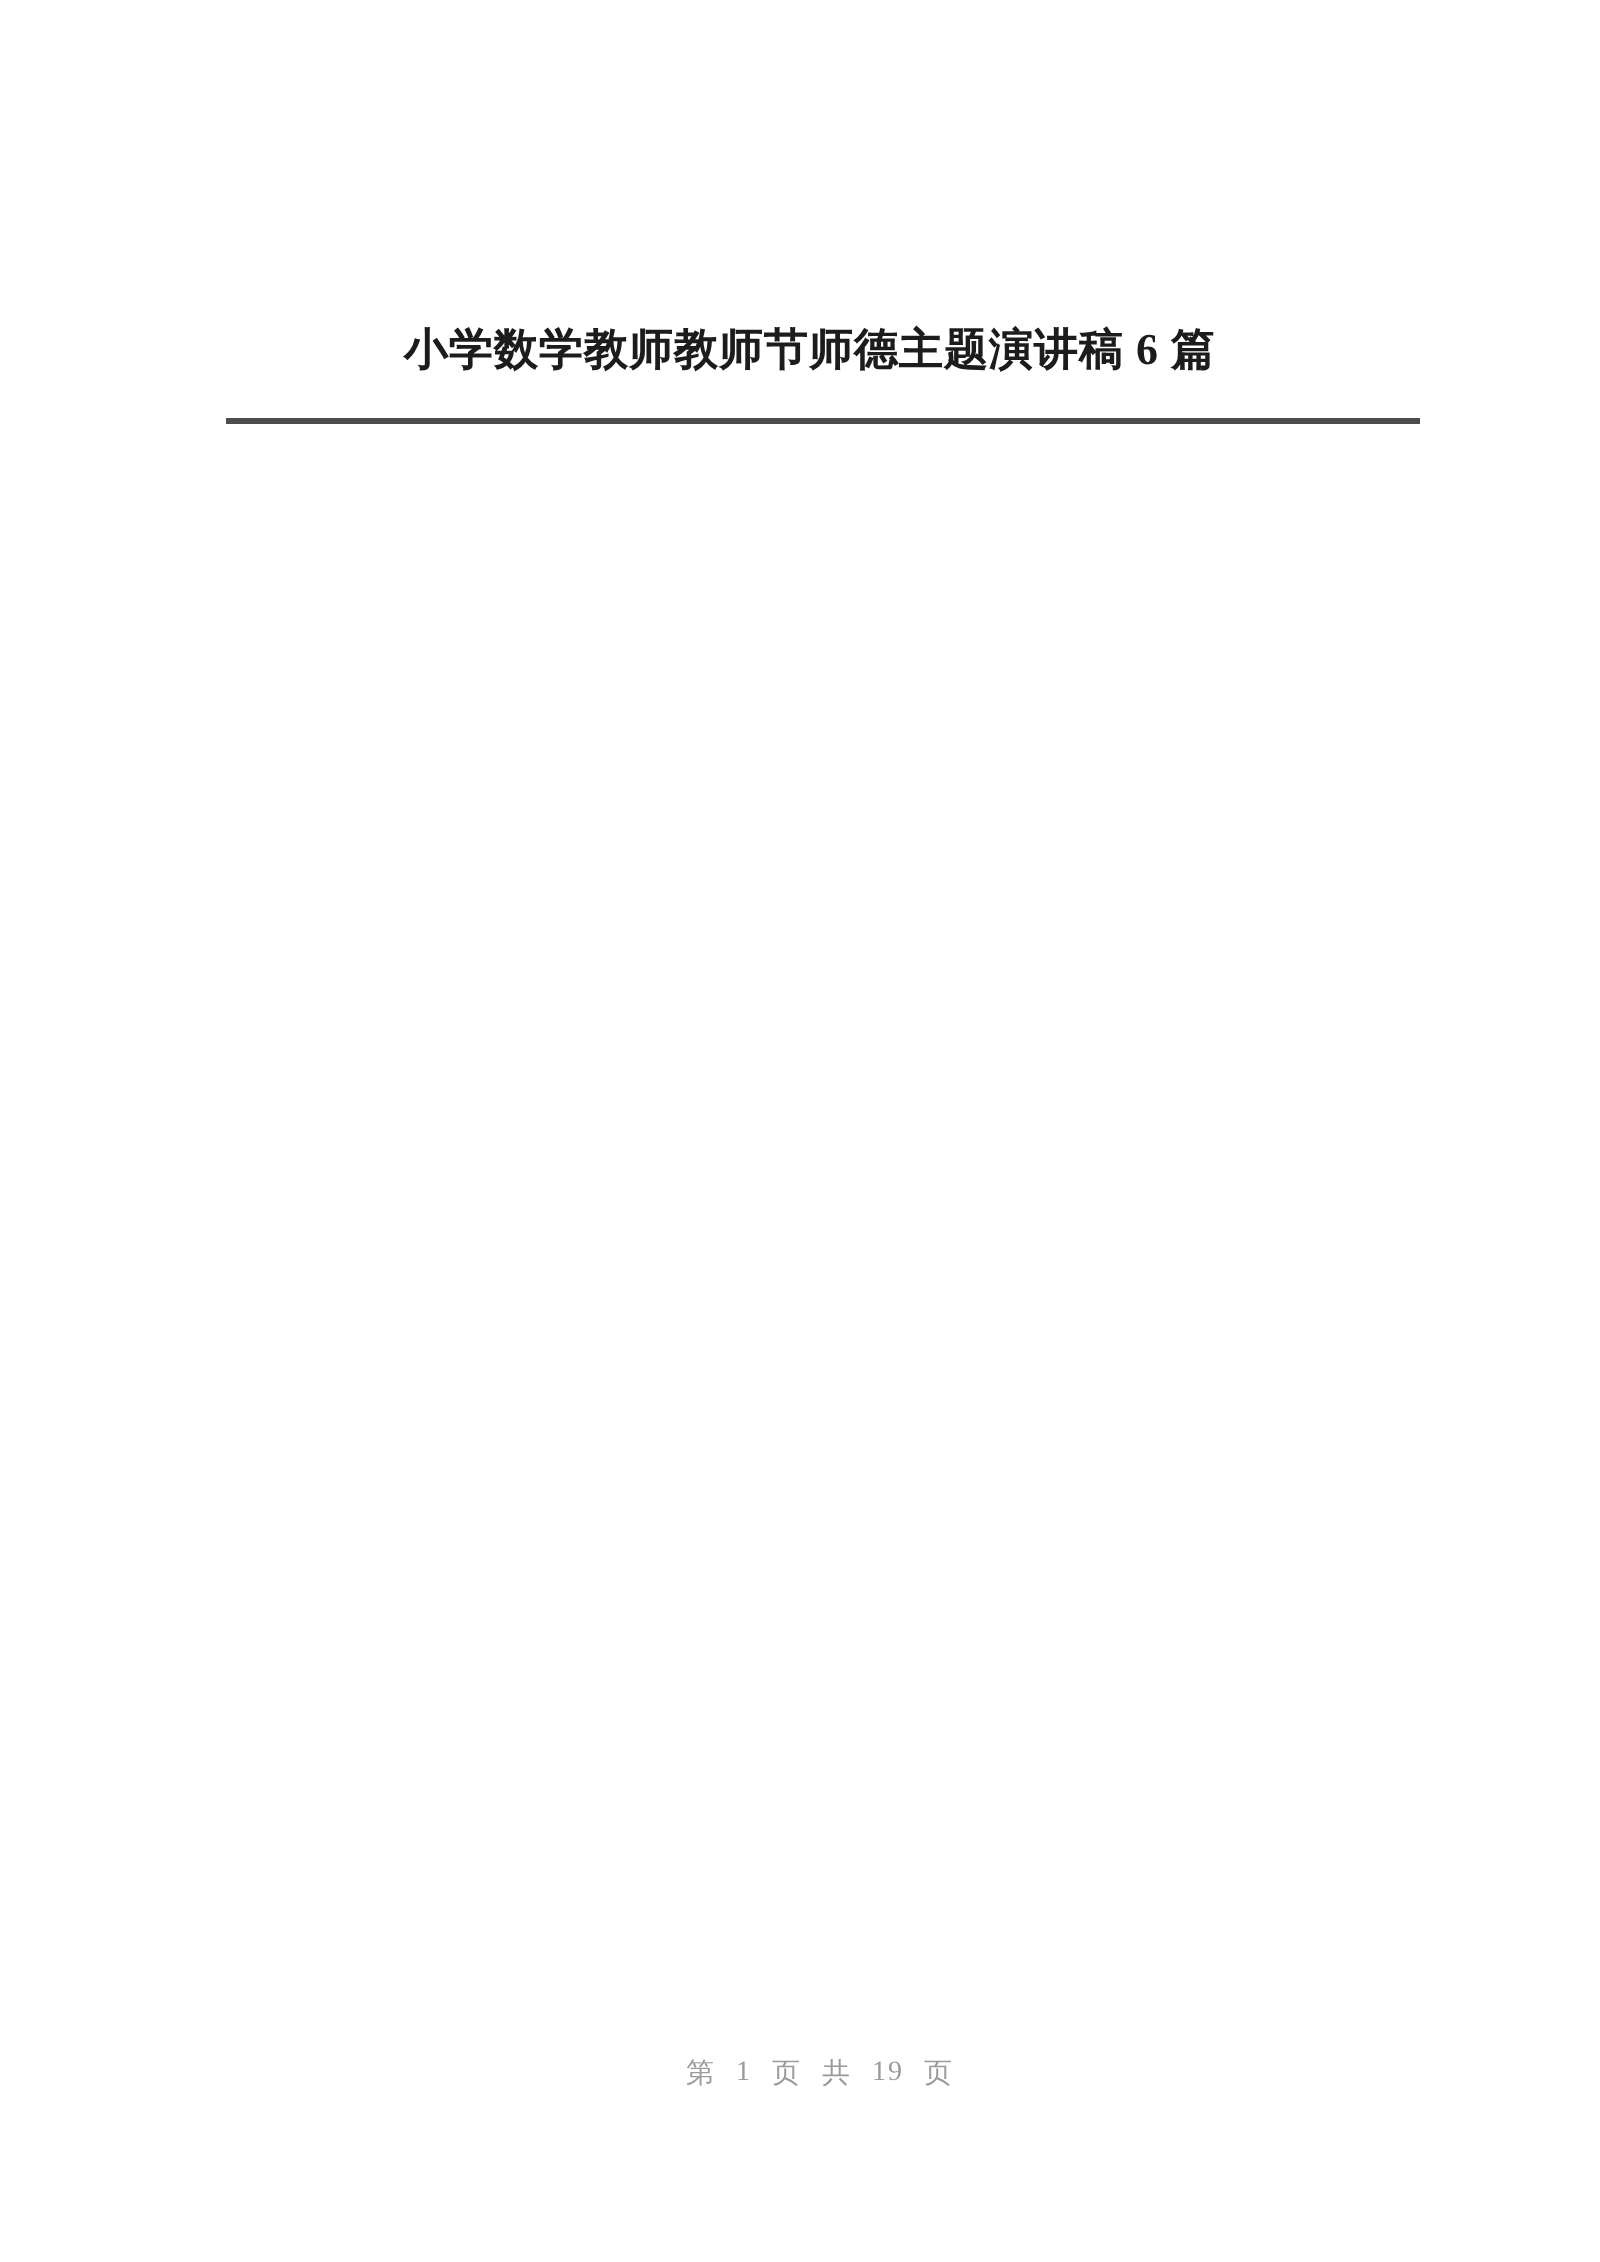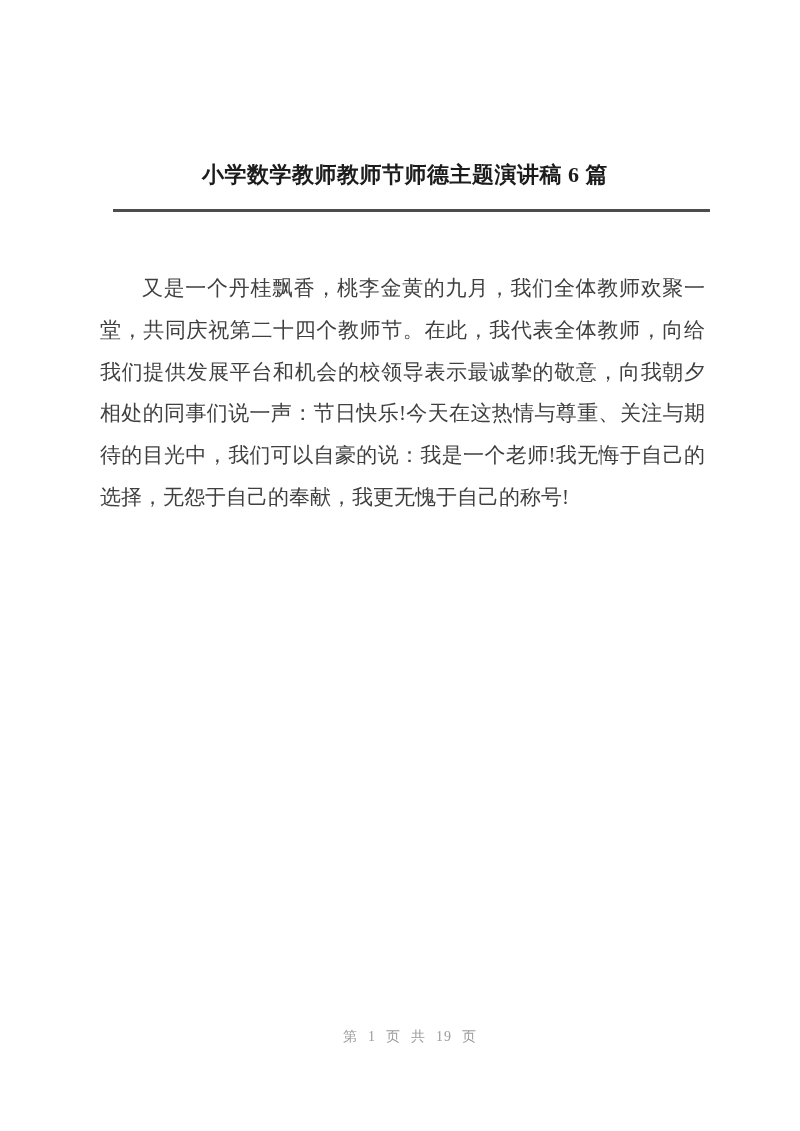--- a/index.html
+++ b/index.html
@@ -73,21 +73,20 @@
 </head>
 <body>
 
 <div class="page">
 
   <div class="doc-title">小学数学教师教师节师德主题演讲稿 6 篇</div>
 
   <div class="title-rule"></div>
 
   <div class="body-text">
-    <p>又是一个丹桂飘香，桃李金黄的九月，我们全体教师欢聚一堂，共同庆祝第二十四个教师节。在此，我代表全体教师，向给我们提供发展平台和机会的校领导表示最诚挚的敬意，向我朝夕相处的同事们说一声：节日快乐!今天在这热情与尊重、关注与期待的目光中，我们可以自豪的说：我是一个老师!我无悔于自己的选择，无怨于自己的奉献，我更无愧于自己的称号!</p>
   </div>
 
   <div class="page-footer">
     <span>第</span>
     <span>1</span>
     <span>页</span>
     <span>共</span>
     <span>19</span>
     <span>页</span>
   </div>

